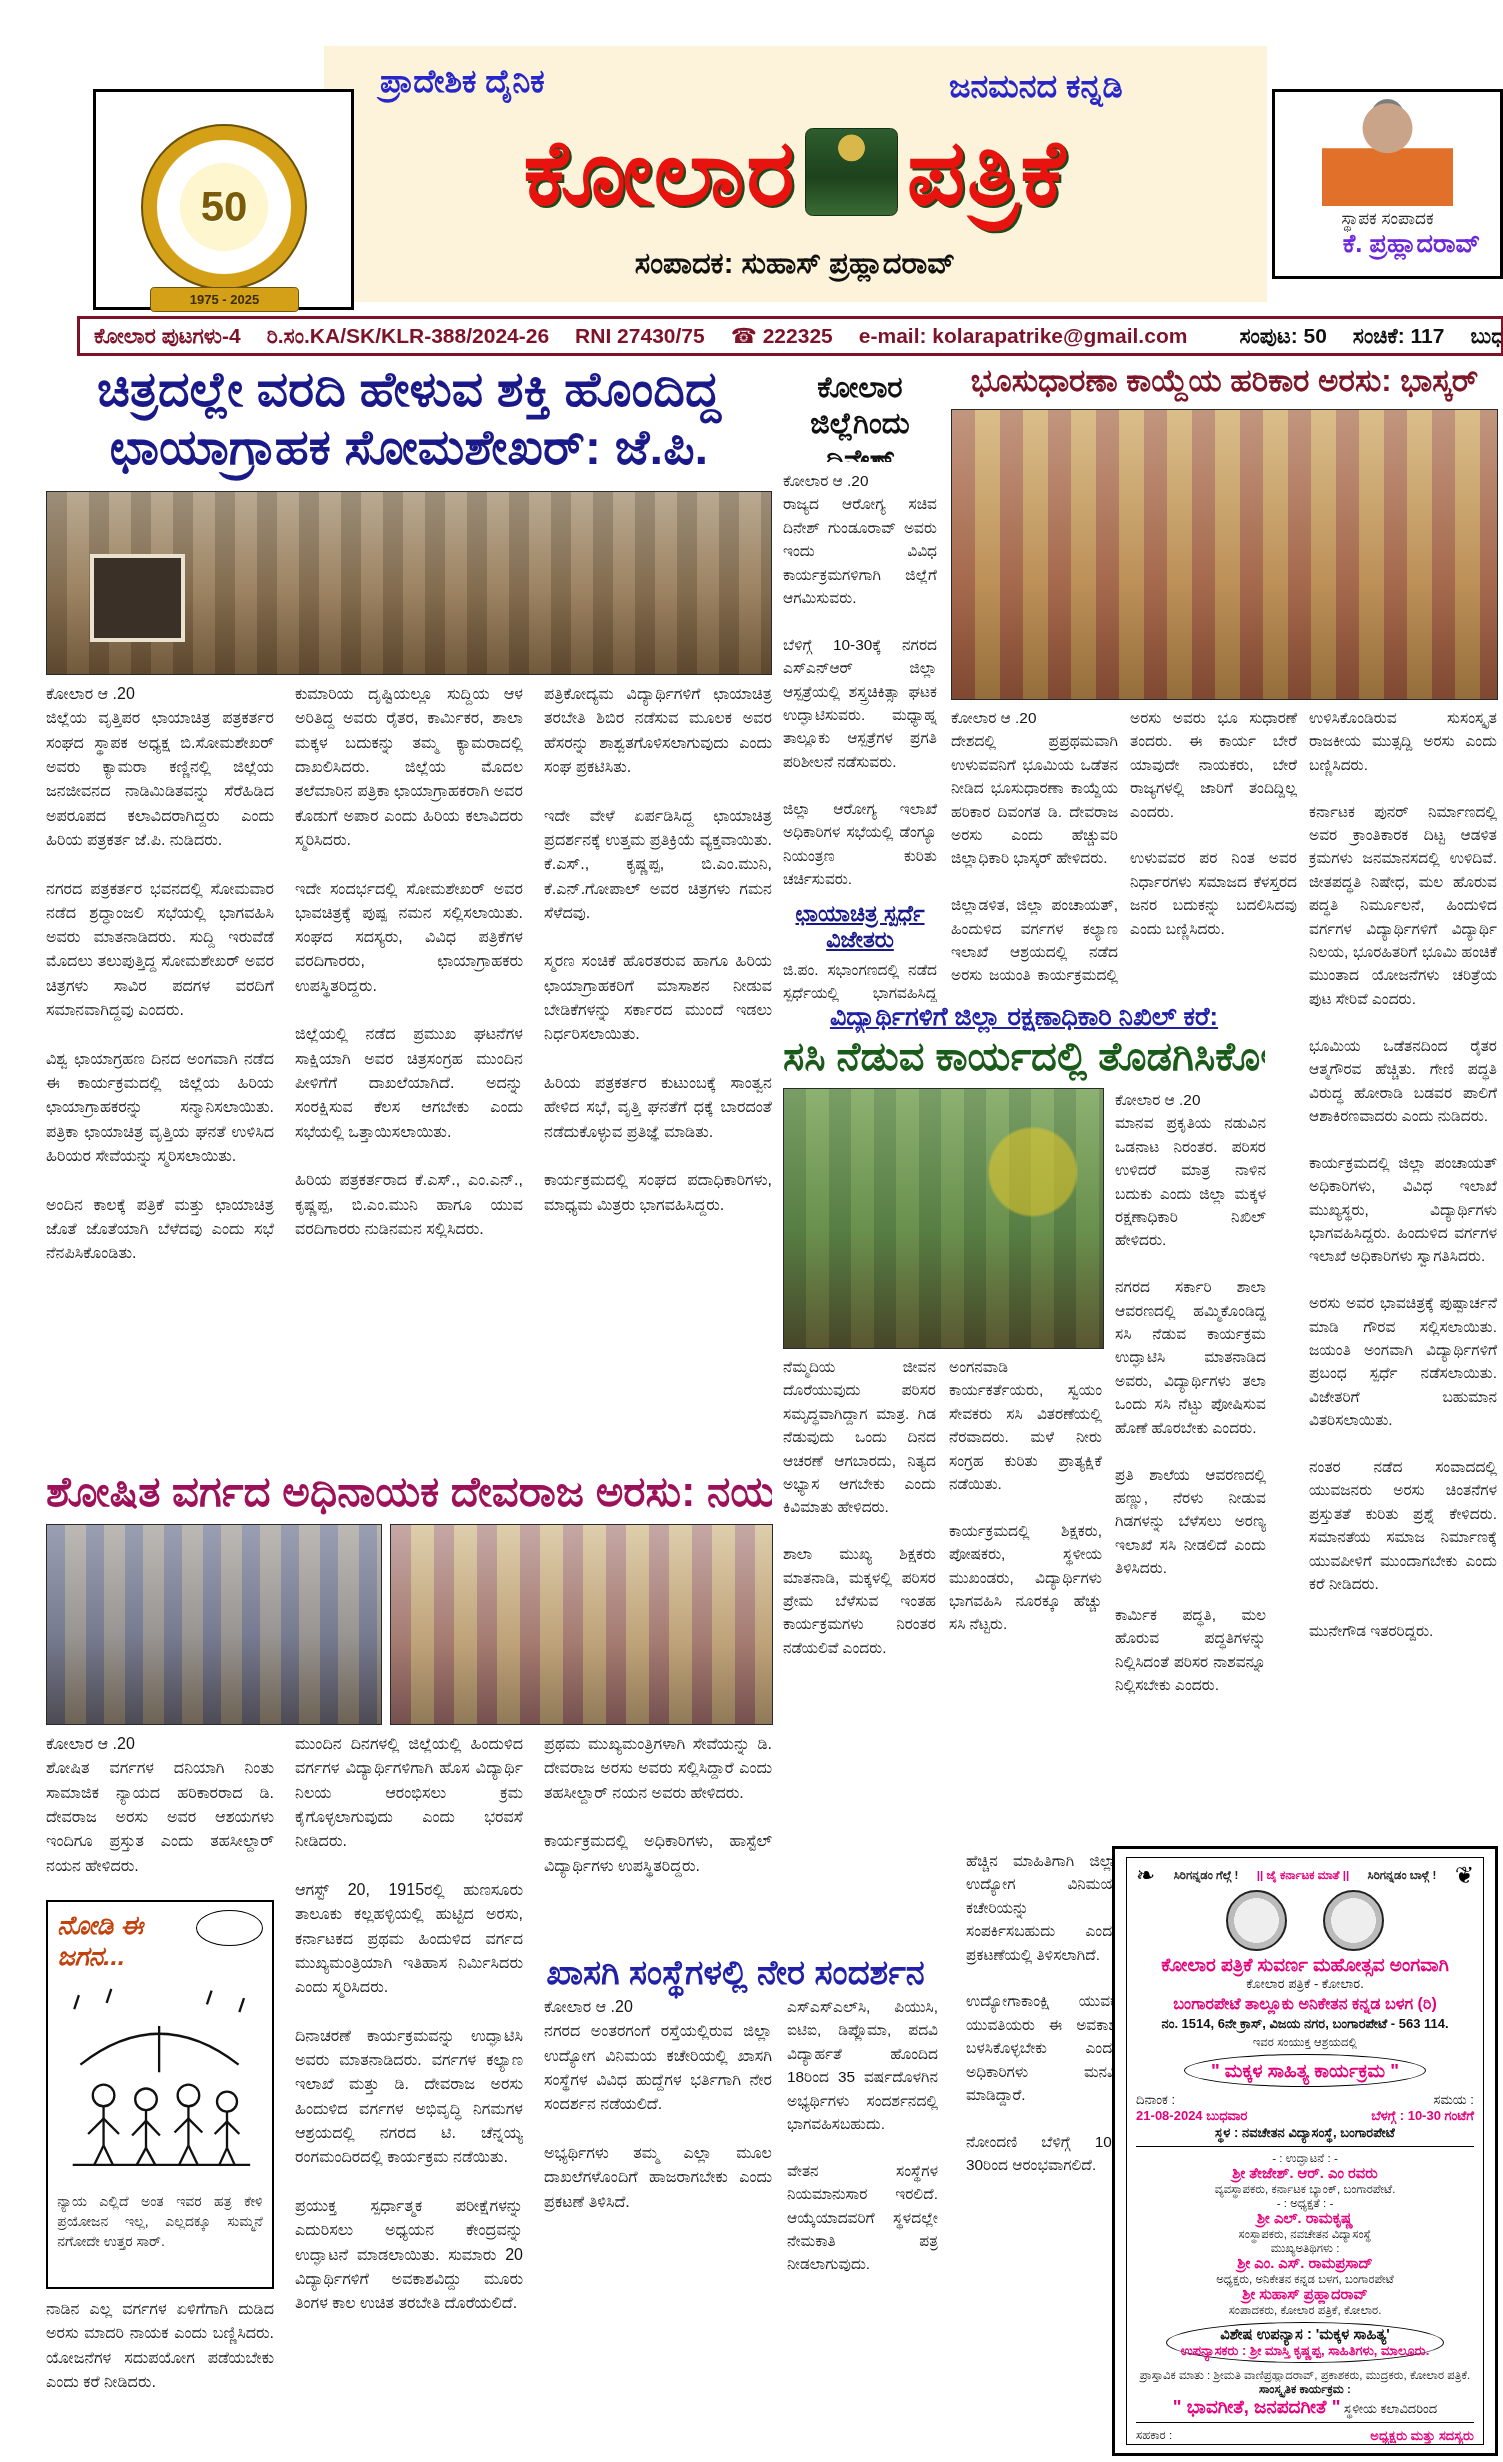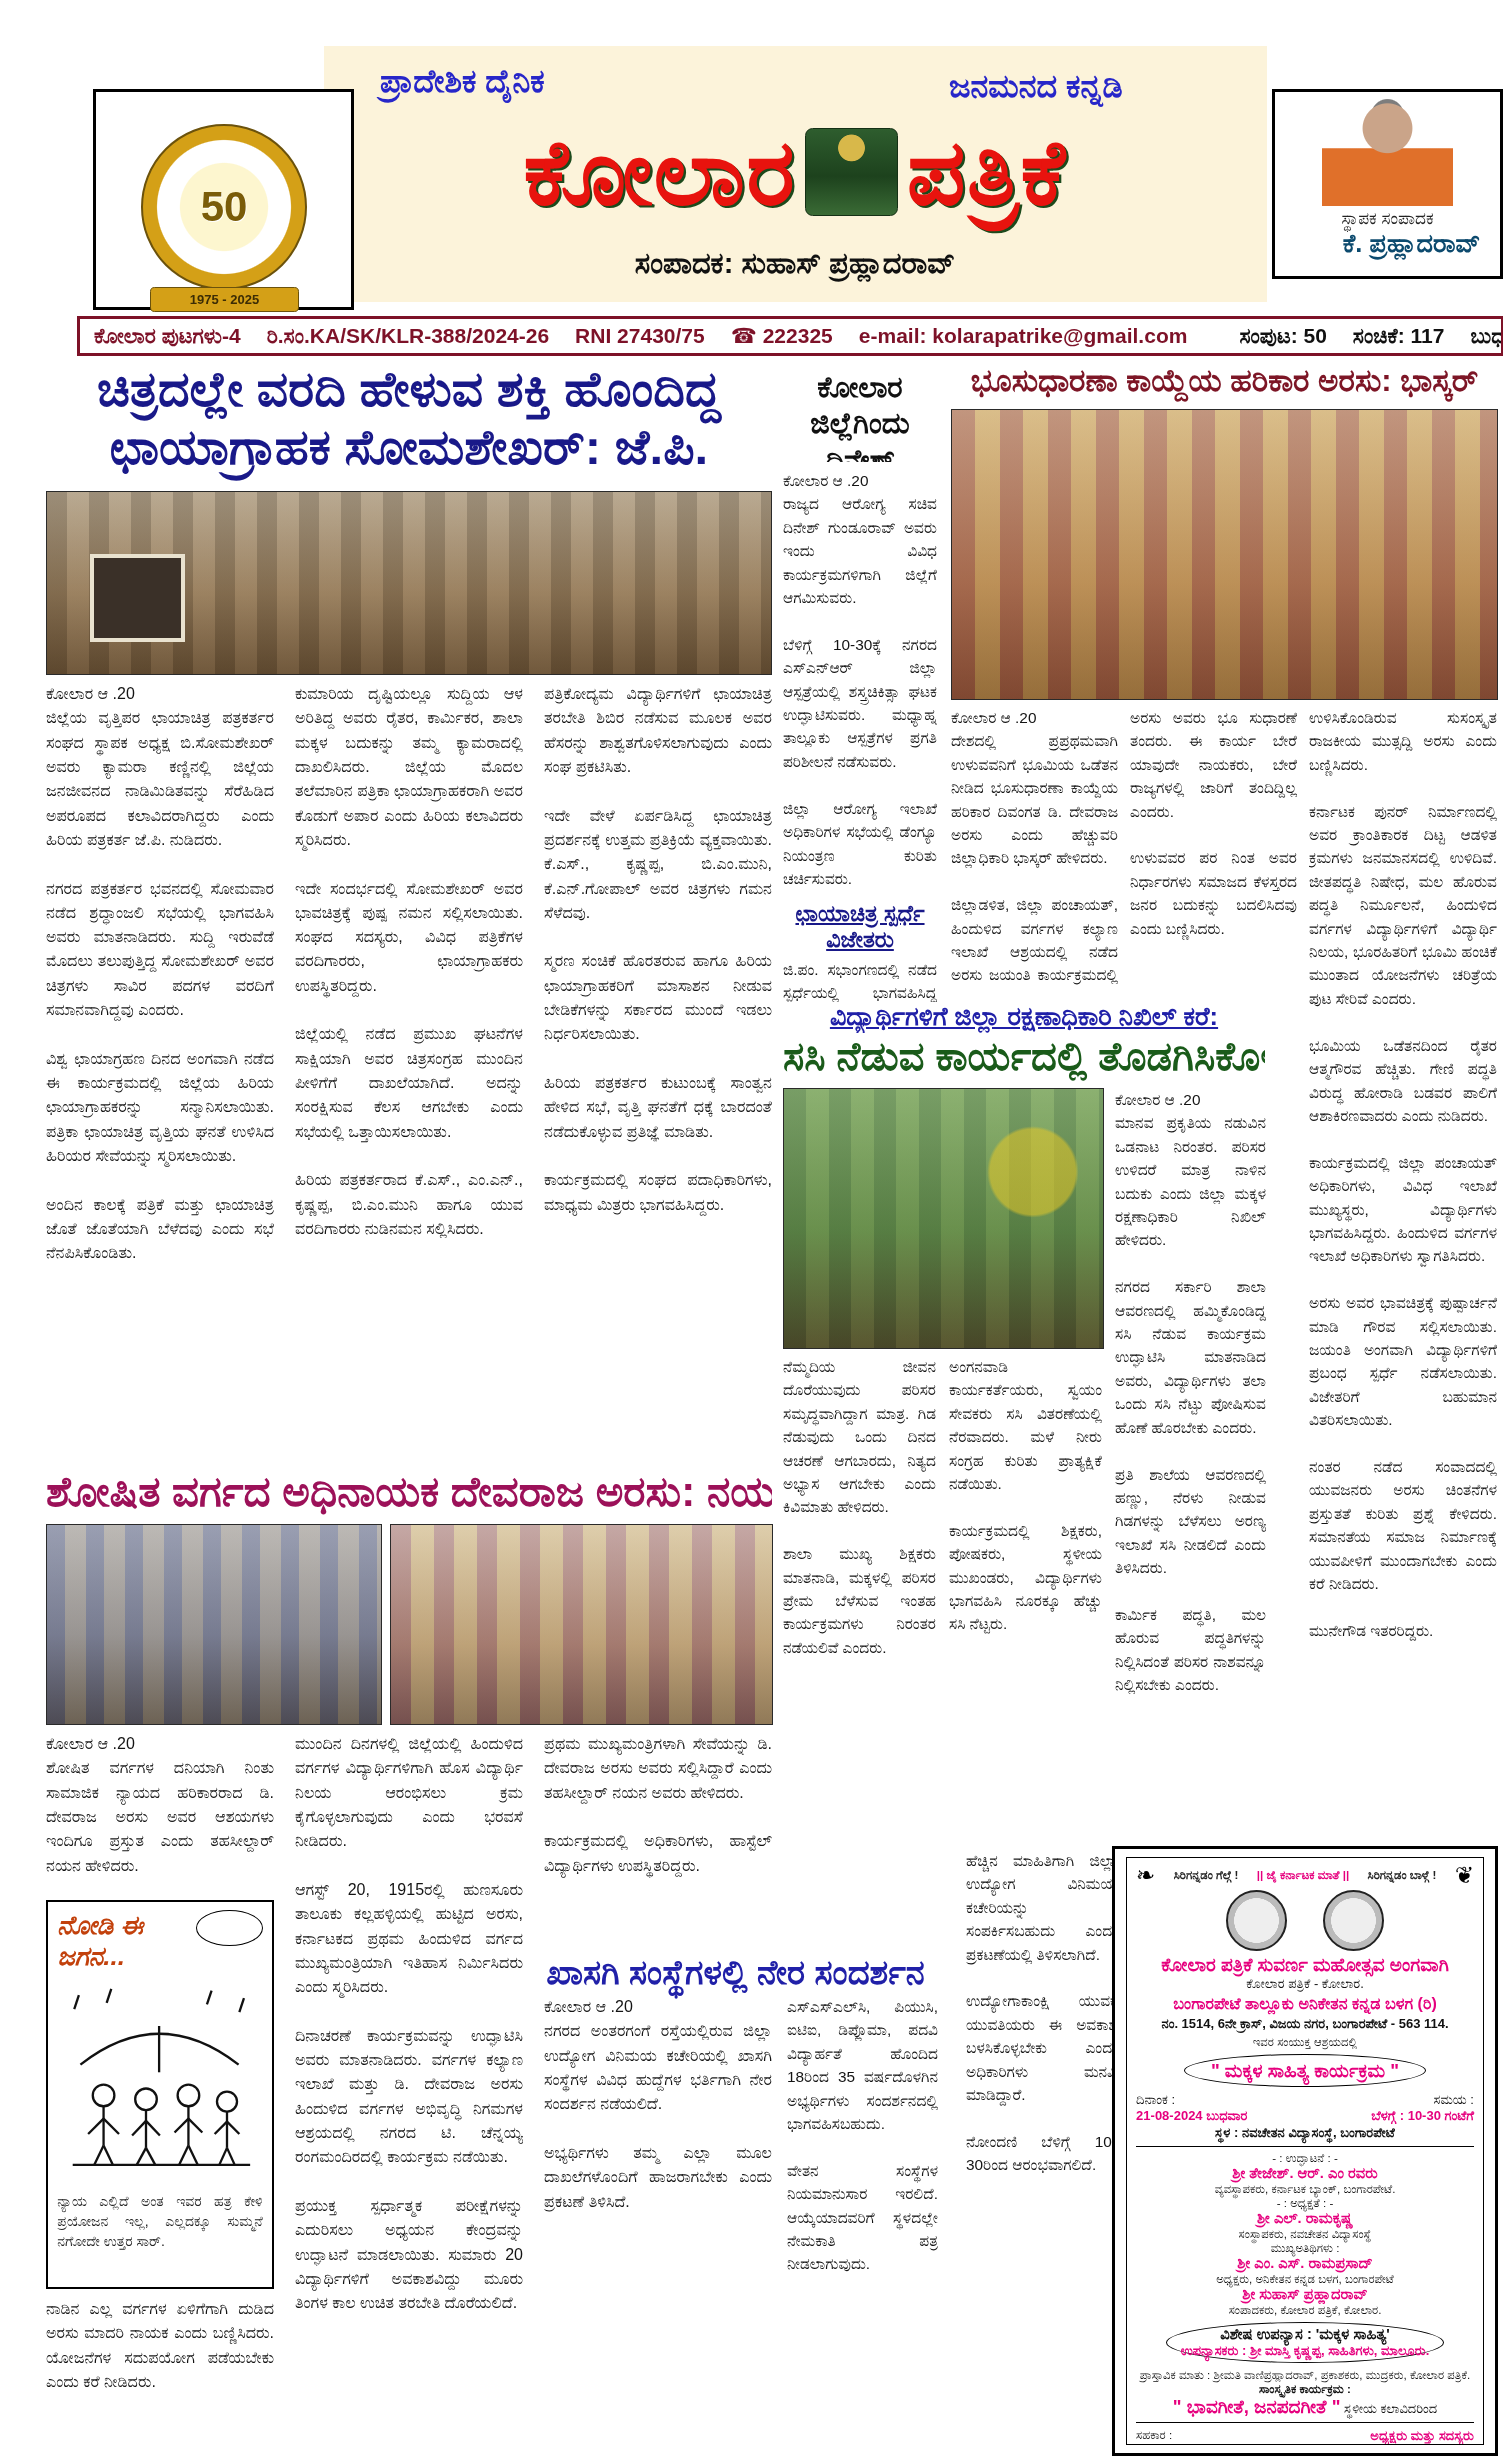--- a/index.html
+++ b/index.html
@@ -24,21 +24,21 @@
   .emblem-50{font-size:42px;font-weight:bold;color:#7a5c08;text-shadow:0.8px 0.8px 0 #fff;}
   .emblem-band{position:absolute;left:54px;top:195px;width:147px;height:23px;background:#d4a017;
                border:1.5px solid #6b520c;border-radius:4.6px;color:#3c2d05;font-size:13px;font-weight:bold;
                display:flex;align-items:center;justify-content:center;}
   .portrait-box{background:#fff;border:3.1px solid #000;text-align:center;}
   .portrait{margin:6.2px auto 3.1px auto;width:131px;height:108px;
             background:radial-gradient(circle at 50% 28%,#caa489 0 24%,transparent 25%),
                        radial-gradient(circle at 50% 16%,#7d7d7d 0 14%,transparent 15%),
                        linear-gradient(180deg,#ffffff 0 46%,#e0702a 47% 100%);}
   .founder-label{font-size:17px;color:#222;}
-  .founder-name{font-size:25.5px;font-weight:bold;color:#0c4a6e;padding-left:48px;}
+  .founder-name{font-size:25.5px;font-weight:bold;color:#6d28d9;padding-left:48px;}
   
   .infobar{border-top:3.1px solid #7d1228;border-bottom:3.1px solid #7d1228;
            border-left:3.1px solid #7d1228;border-right:3.1px solid #7d1228;
            background:#fff;display:flex;align-items:center;gap:26px;padding:0 14px;
            font-weight:bold;font-size:21px;color:#7d1228;white-space:nowrap;overflow:hidden;}
   .infobar .blk{color:#111;}
   .infobar .grow{flex:1;}
   
   .h-navy{color:#191989;font-weight:bold;font-size:49px;line-height:1.18;text-align:center;overflow:hidden;}
   .h-maroon{color:#7d1626;font-weight:bold;font-size:31px;text-align:center;white-space:nowrap;overflow:hidden;}

